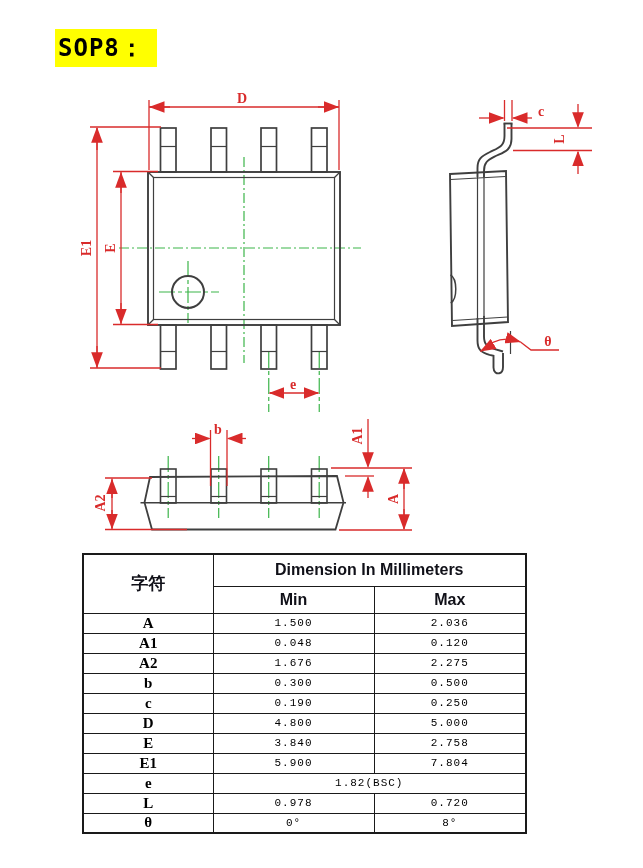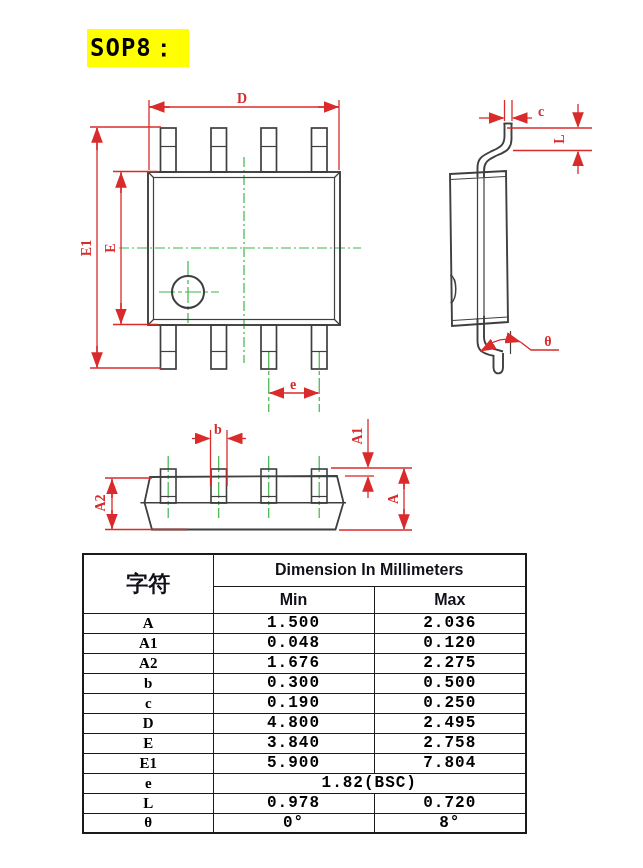--- a/index.html
+++ b/index.html
@@ -3,44 +3,44 @@
 <meta charset="utf-8">
 <style>
   html,body{margin:0;padding:0;background:#ffffff;}
   body{width:643px;height:868px;position:relative;font-family:"Liberation Sans",sans-serif;overflow:hidden;}
 
   .page-title{
     position:absolute;left:55px;top:29px;
     background:#ffff00;color:#000;
     font-family:"DejaVu Sans Mono","Liberation Sans",sans-serif;
     font-weight:bold;font-size:24px;line-height:38px;
-    padding:0 12px 0 3px;letter-spacing:1px;margin-left:32px;
+    padding:0 12px 0 3px;letter-spacing:1px;
   }
 
   svg.drawing{position:absolute;left:0;top:0;}
   .outline{stroke:#3f3f3f;fill:none;}
   .thin{stroke-width:1.2;}
   .dim{stroke:#d92b2b;stroke-width:1.3;fill:none;}
   .dimtxt{fill:#d92b2b;font-family:"Liberation Serif",serif;font-size:14px;font-weight:bold;}
   .cl{stroke:#3cb54a;stroke-width:1.2;fill:none;}
 
   .dim-table{
     position:absolute;left:82px;top:553px;width:443px;
     border-collapse:collapse;table-layout:fixed;
     border:2px solid #1a1a1a;
   }
   .dim-table th,.dim-table td{
     border:1px solid #1a1a1a;text-align:center;vertical-align:middle;
     padding:0;overflow:hidden;white-space:nowrap;
   }
-  .sym-h{font-size:22px;font-weight:bold;color:#101018;font-family:Liberation Serif, serif;}
+  .sym-h{font-size:17px;font-weight:bold;color:#101018;font-family:Liberation Serif, serif;}
   .dim-h,.mm-h{font-size:16px;font-weight:bold;color:#101018;font-family:"Liberation Sans",sans-serif;}
   tr.h1{height:32px;} tr.h2{height:27px;} tr.dr{height:20px;}
   .sym{font-family:"Liberation Serif",serif;font-weight:bold;font-size:15px;color:#000;}
-  .val{font-family:"Liberation Mono",monospace;font-weight:bold;font-size:16px;color:#000;letter-spacing:1px;}
+  .val{font-family:"Liberation Mono",monospace;font-weight:normal;font-size:11px;color:#000;letter-spacing:1px;}
 </style>
 </head>
 <body>
 
 <div class="page-title">SOP8：</div>
 
 <svg class="drawing" width="643" height="548" viewBox="0 0 643 548">
   <defs>
     <marker id="ar" orient="auto" markerWidth="12" markerHeight="9" refX="11" refY="4.5">
       <path d="M0,0 L12,4.5 L0,9 Z" fill="#d92b2b"></path>
@@ -235,21 +235,21 @@
     <td class="val">0.500</td>
   </tr>
   <tr class="dr">
     <td class="sym">c</td>
     <td class="val">0.190</td>
     <td class="val">0.250</td>
   </tr>
   <tr class="dr">
     <td class="sym">D</td>
     <td class="val">4.800</td>
-    <td class="val">2.495</td>
+    <td class="val">5.000</td>
   </tr>
   <tr class="dr">
     <td class="sym">E</td>
     <td class="val">3.840</td>
     <td class="val">2.758</td>
   </tr>
   <tr class="dr">
     <td class="sym">E1</td>
     <td class="val">5.900</td>
     <td class="val">7.804</td>

